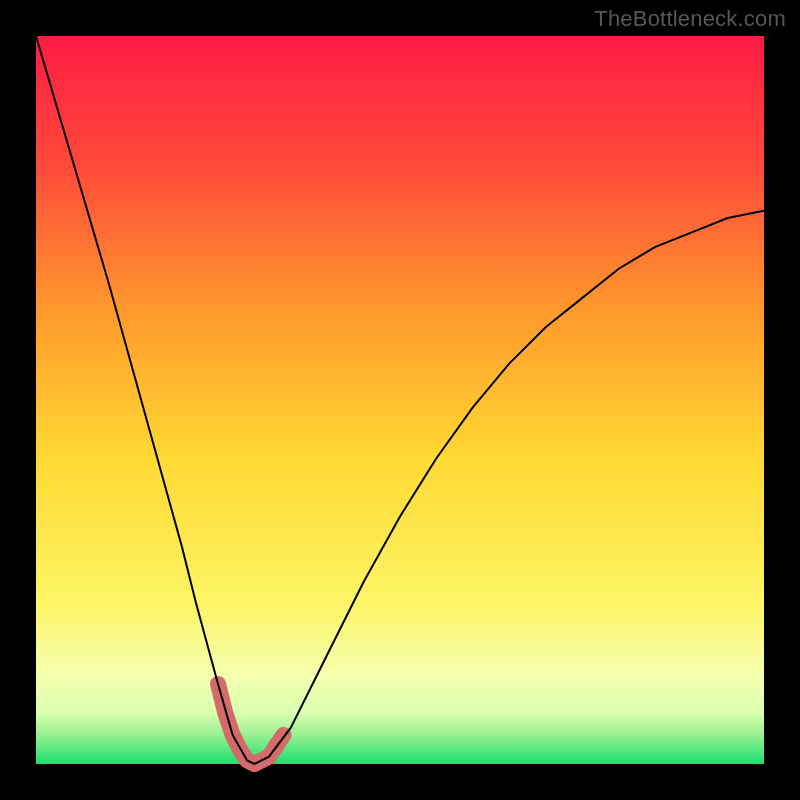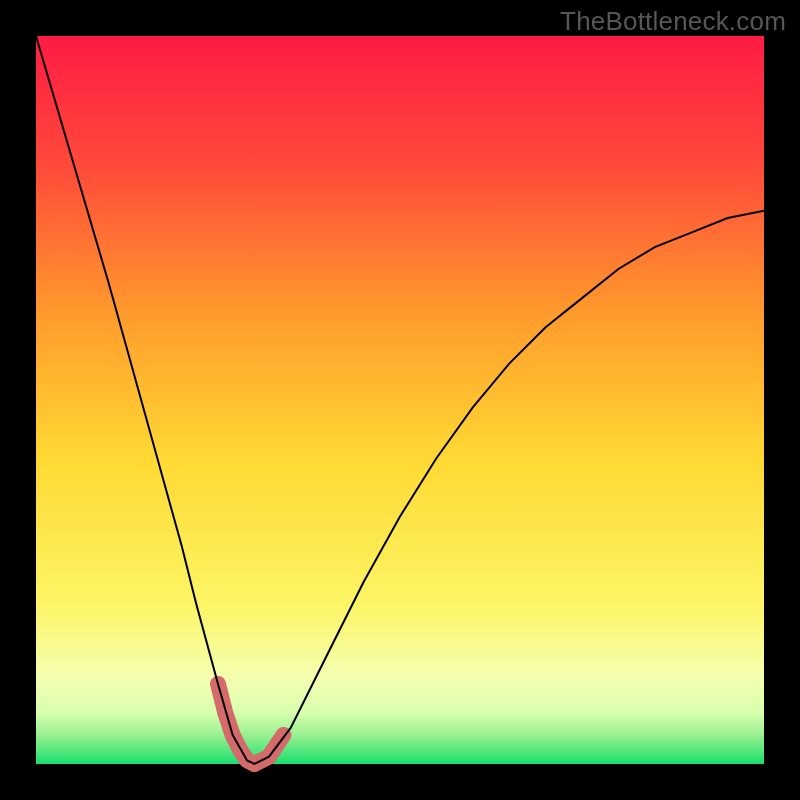--- a/index.html
+++ b/index.html
@@ -15,21 +15,21 @@
     position: relative;
     width: 800px;
     height: 800px;
     background: #000;
   }
   .watermark {
     position: absolute;
     top: 6px;
     right: 14px;
     color: #575757;
-    font-size: 26px;
+    font-size: 22px;
     font-weight: 500;
     letter-spacing: 0.2px;
     z-index: 10;
   }
   .plot {
     position: absolute;
     left: 36px;
     top: 36px;
     width: 728px;
     height: 728px;

